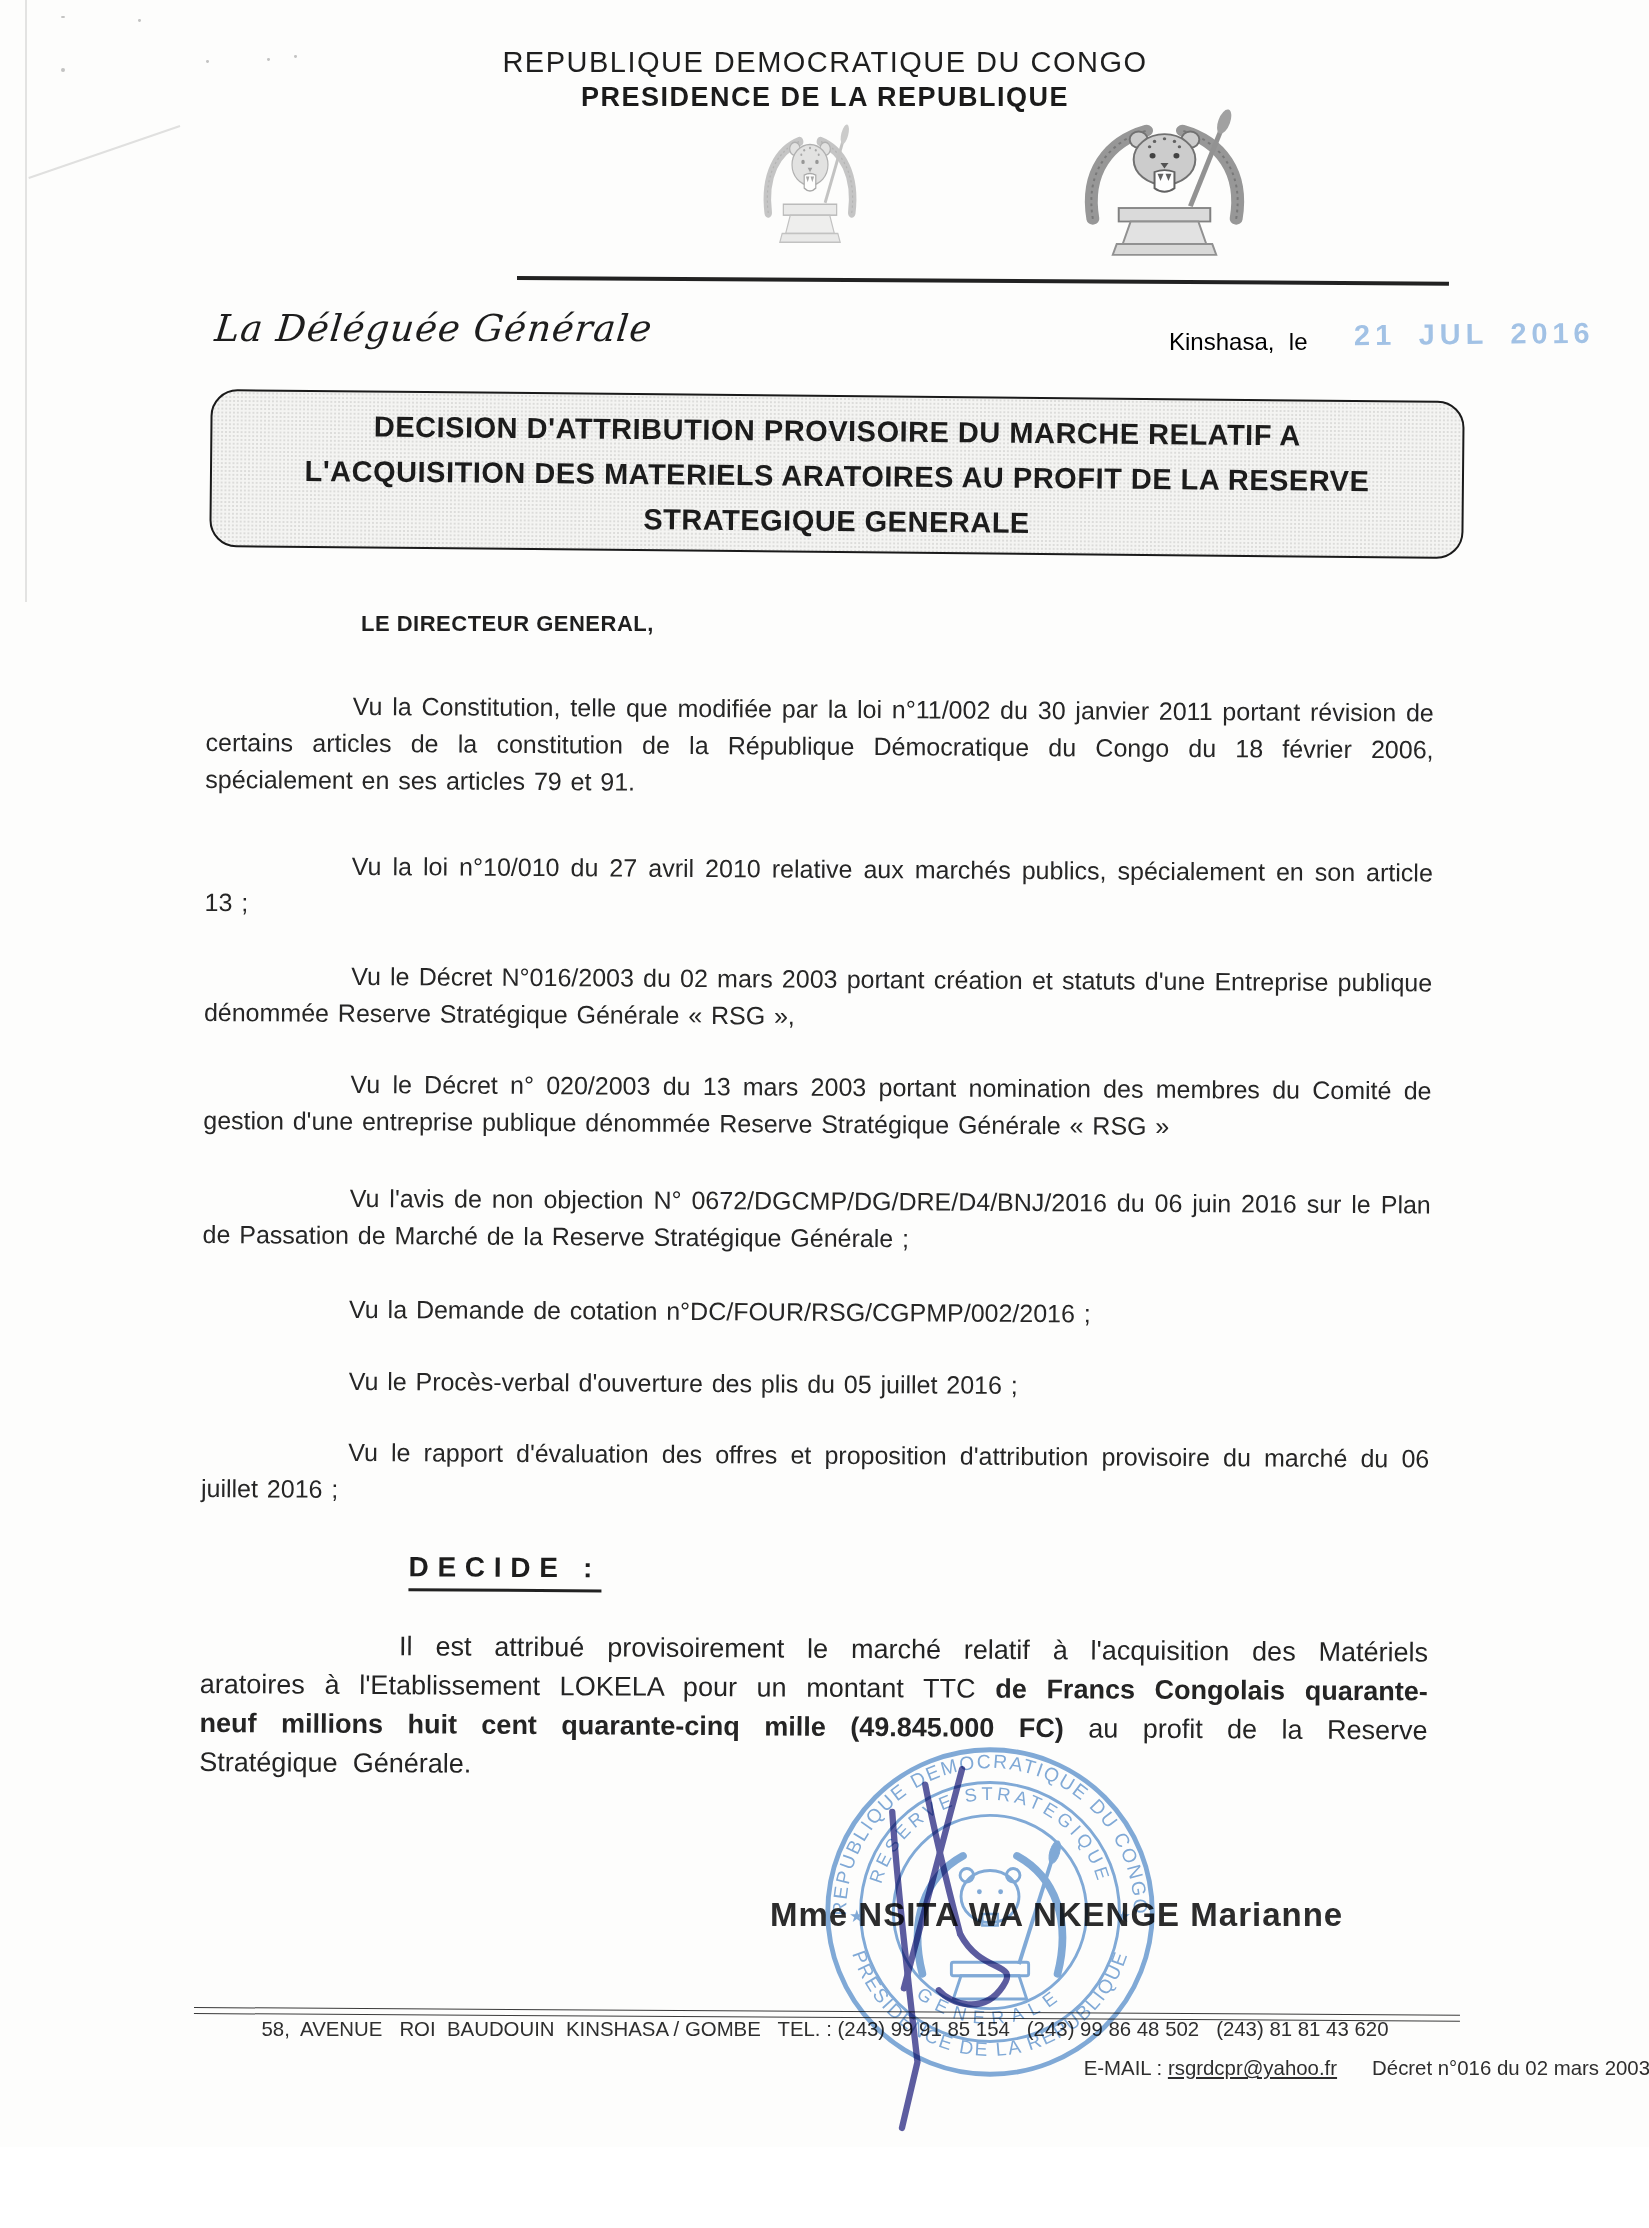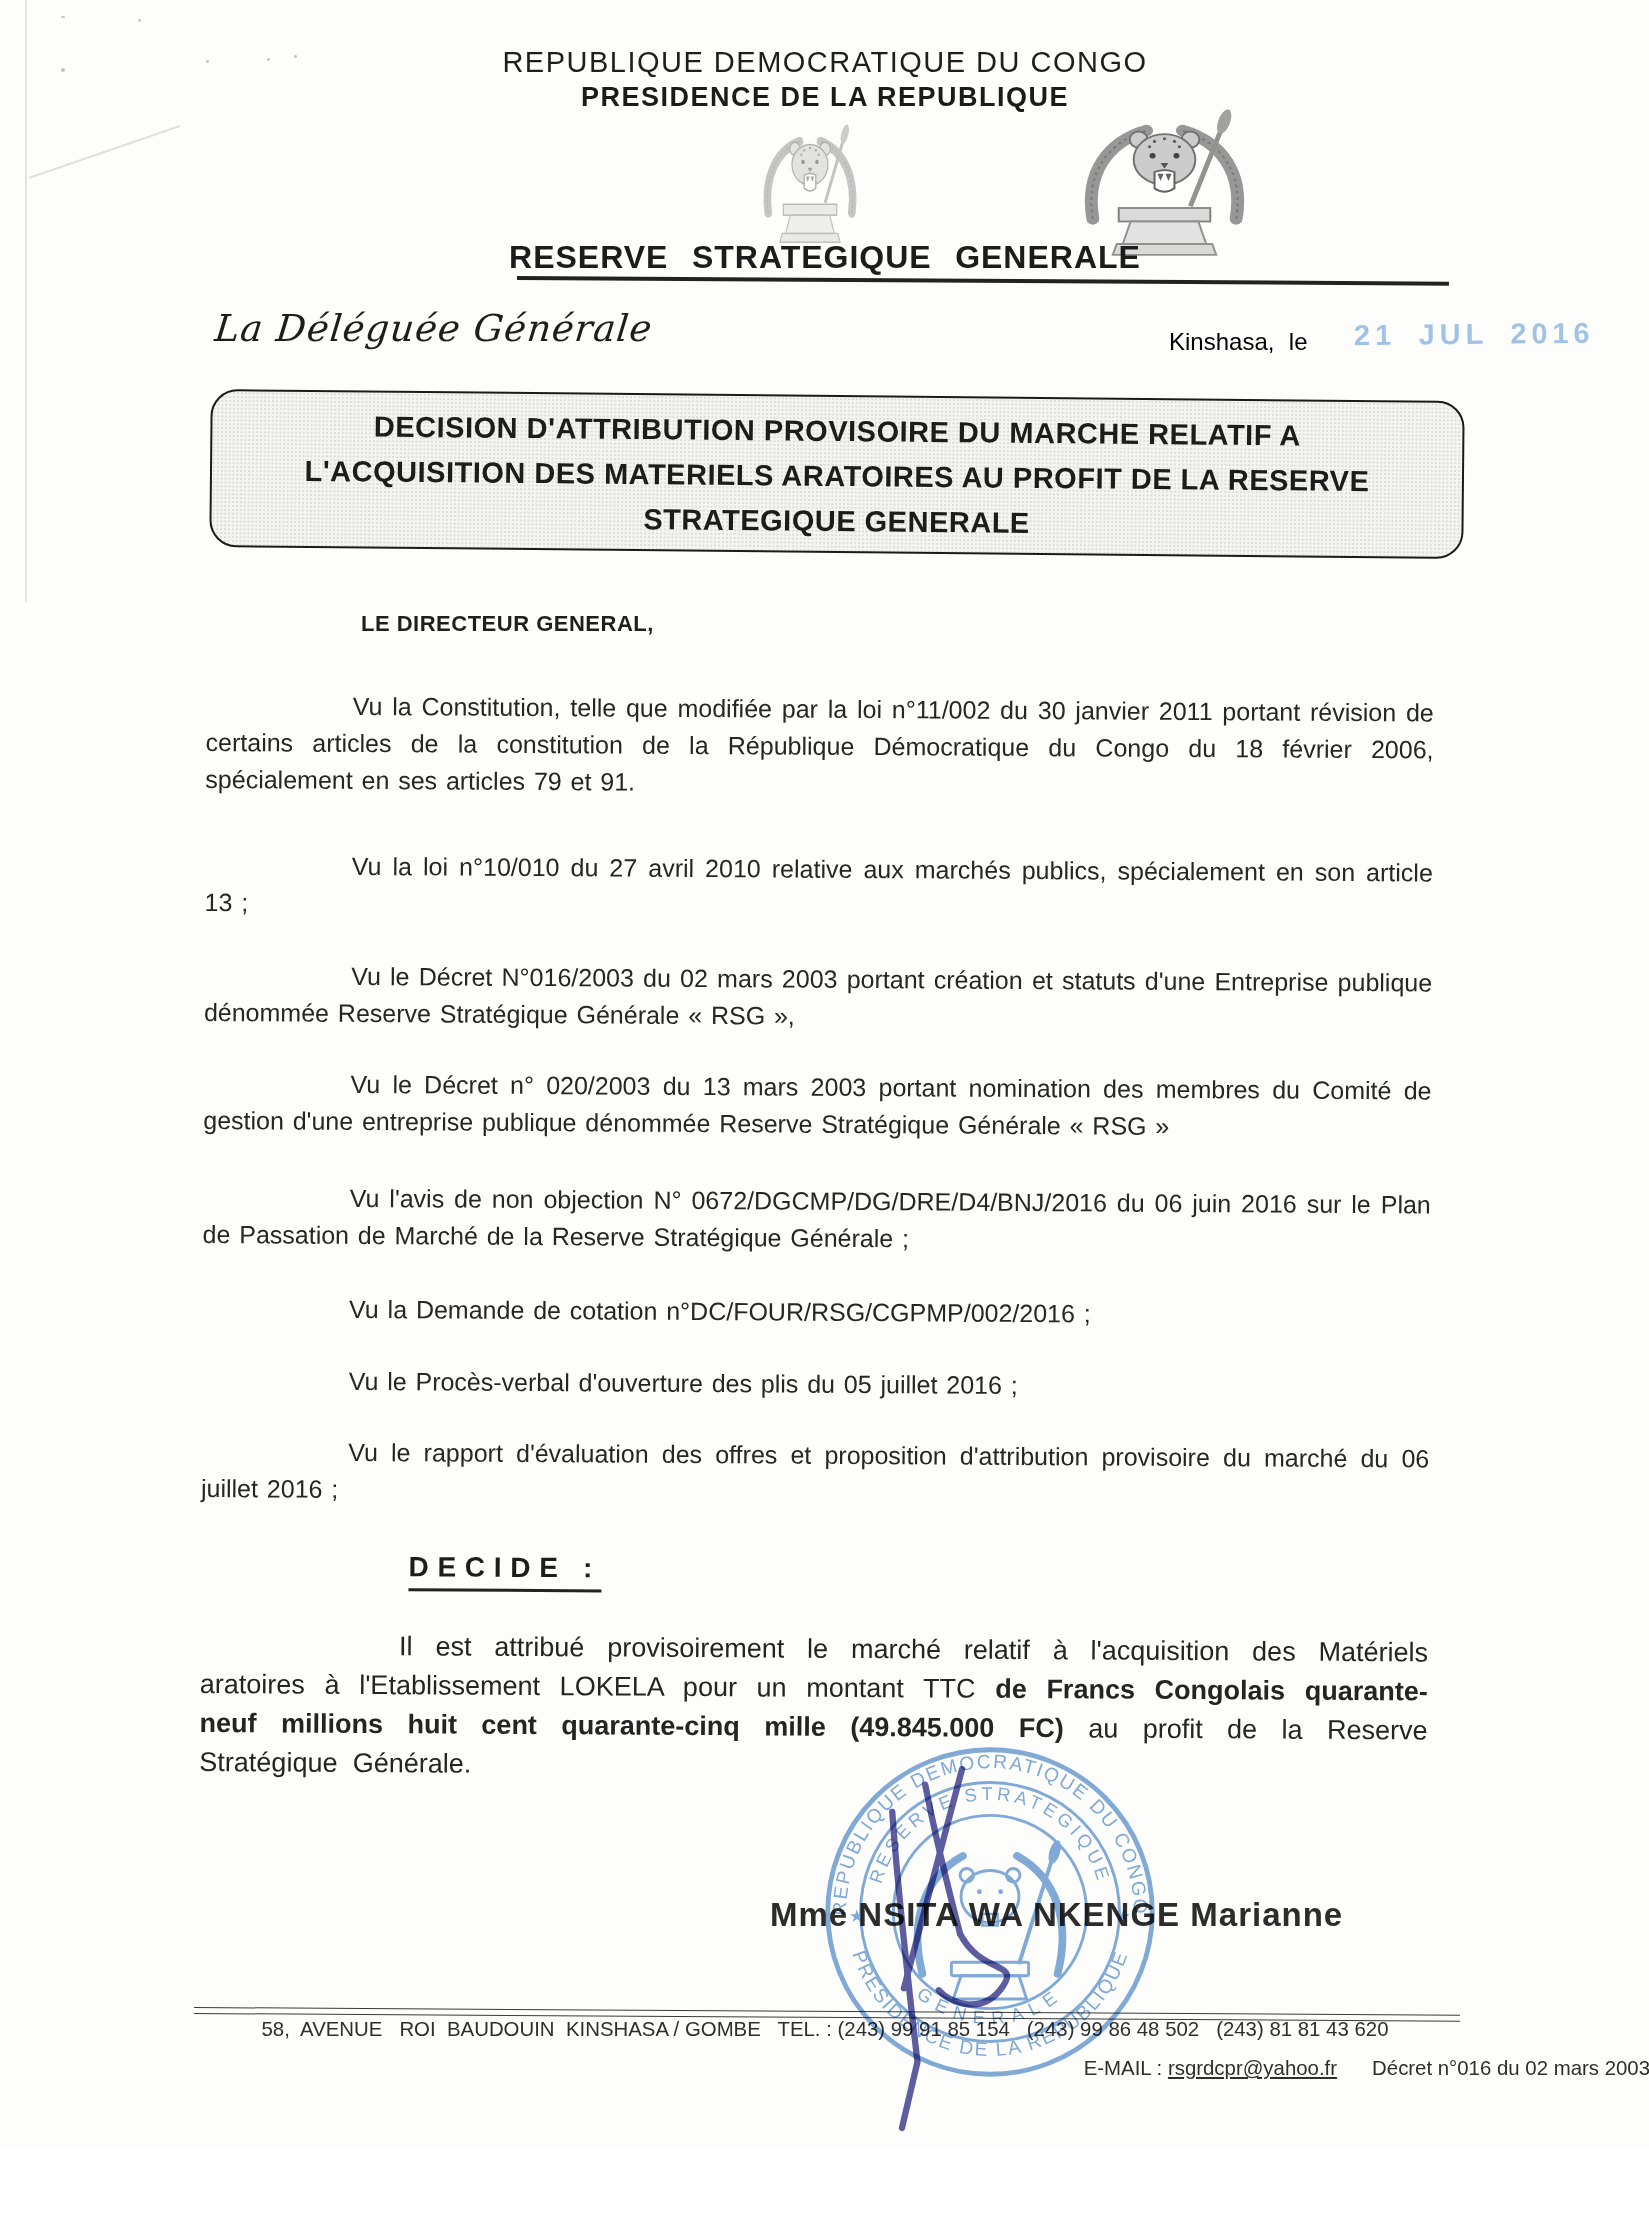--- a/index.html
+++ b/index.html
@@ -129,23 +129,20 @@
     <circle cx="90" cy="36" r="1.7" fill="#555"></circle>
       <circle cx="100" cy="33" r="1.7" fill="#555"></circle>
     <circle cx="110" cy="36" r="1.7" fill="#555"></circle>
       <circle cx="85" cy="42" r="1.7" fill="#555"></circle>
     <circle cx="115" cy="42" r="1.7" fill="#555"></circle>
     <rect x="54" y="110" width="92" height="15" fill="#d8d8d8" stroke="#777" stroke-width="2"></rect>
     <path d="M 66,125 L 134,125 L 142,150 L 58,150 Z" fill="#e0e0e0" stroke="#888" stroke-width="2"></path>
     <path d="M 52,150 L 148,150 L 152,162 L 48,162 Z" fill="#d6d6d6" stroke="#888" stroke-width="2"></path>
   </svg>
 
-  <div class="org">
-    <span>RESERVE STRATEGIQUE GENERALE</span>
-  </div>
   <div class="org-underline"></div>
 
   <div class="byline">La Déléguée Générale</div>
   <div class="dateline">Kinshasa, le</div>
   <div class="date-stamp">21 JUL 2016</div>
 
   <div class="title-box">
     <div class="tl">DECISION D'ATTRIBUTION PROVISOIRE DU MARCHE RELATIF A</div>
     <div class="tl">L'ACQUISITION DES MATERIELS ARATOIRES AU PROFIT DE LA RESERVE</div>
     <div class="tl">STRATEGIQUE GENERALE</div>

